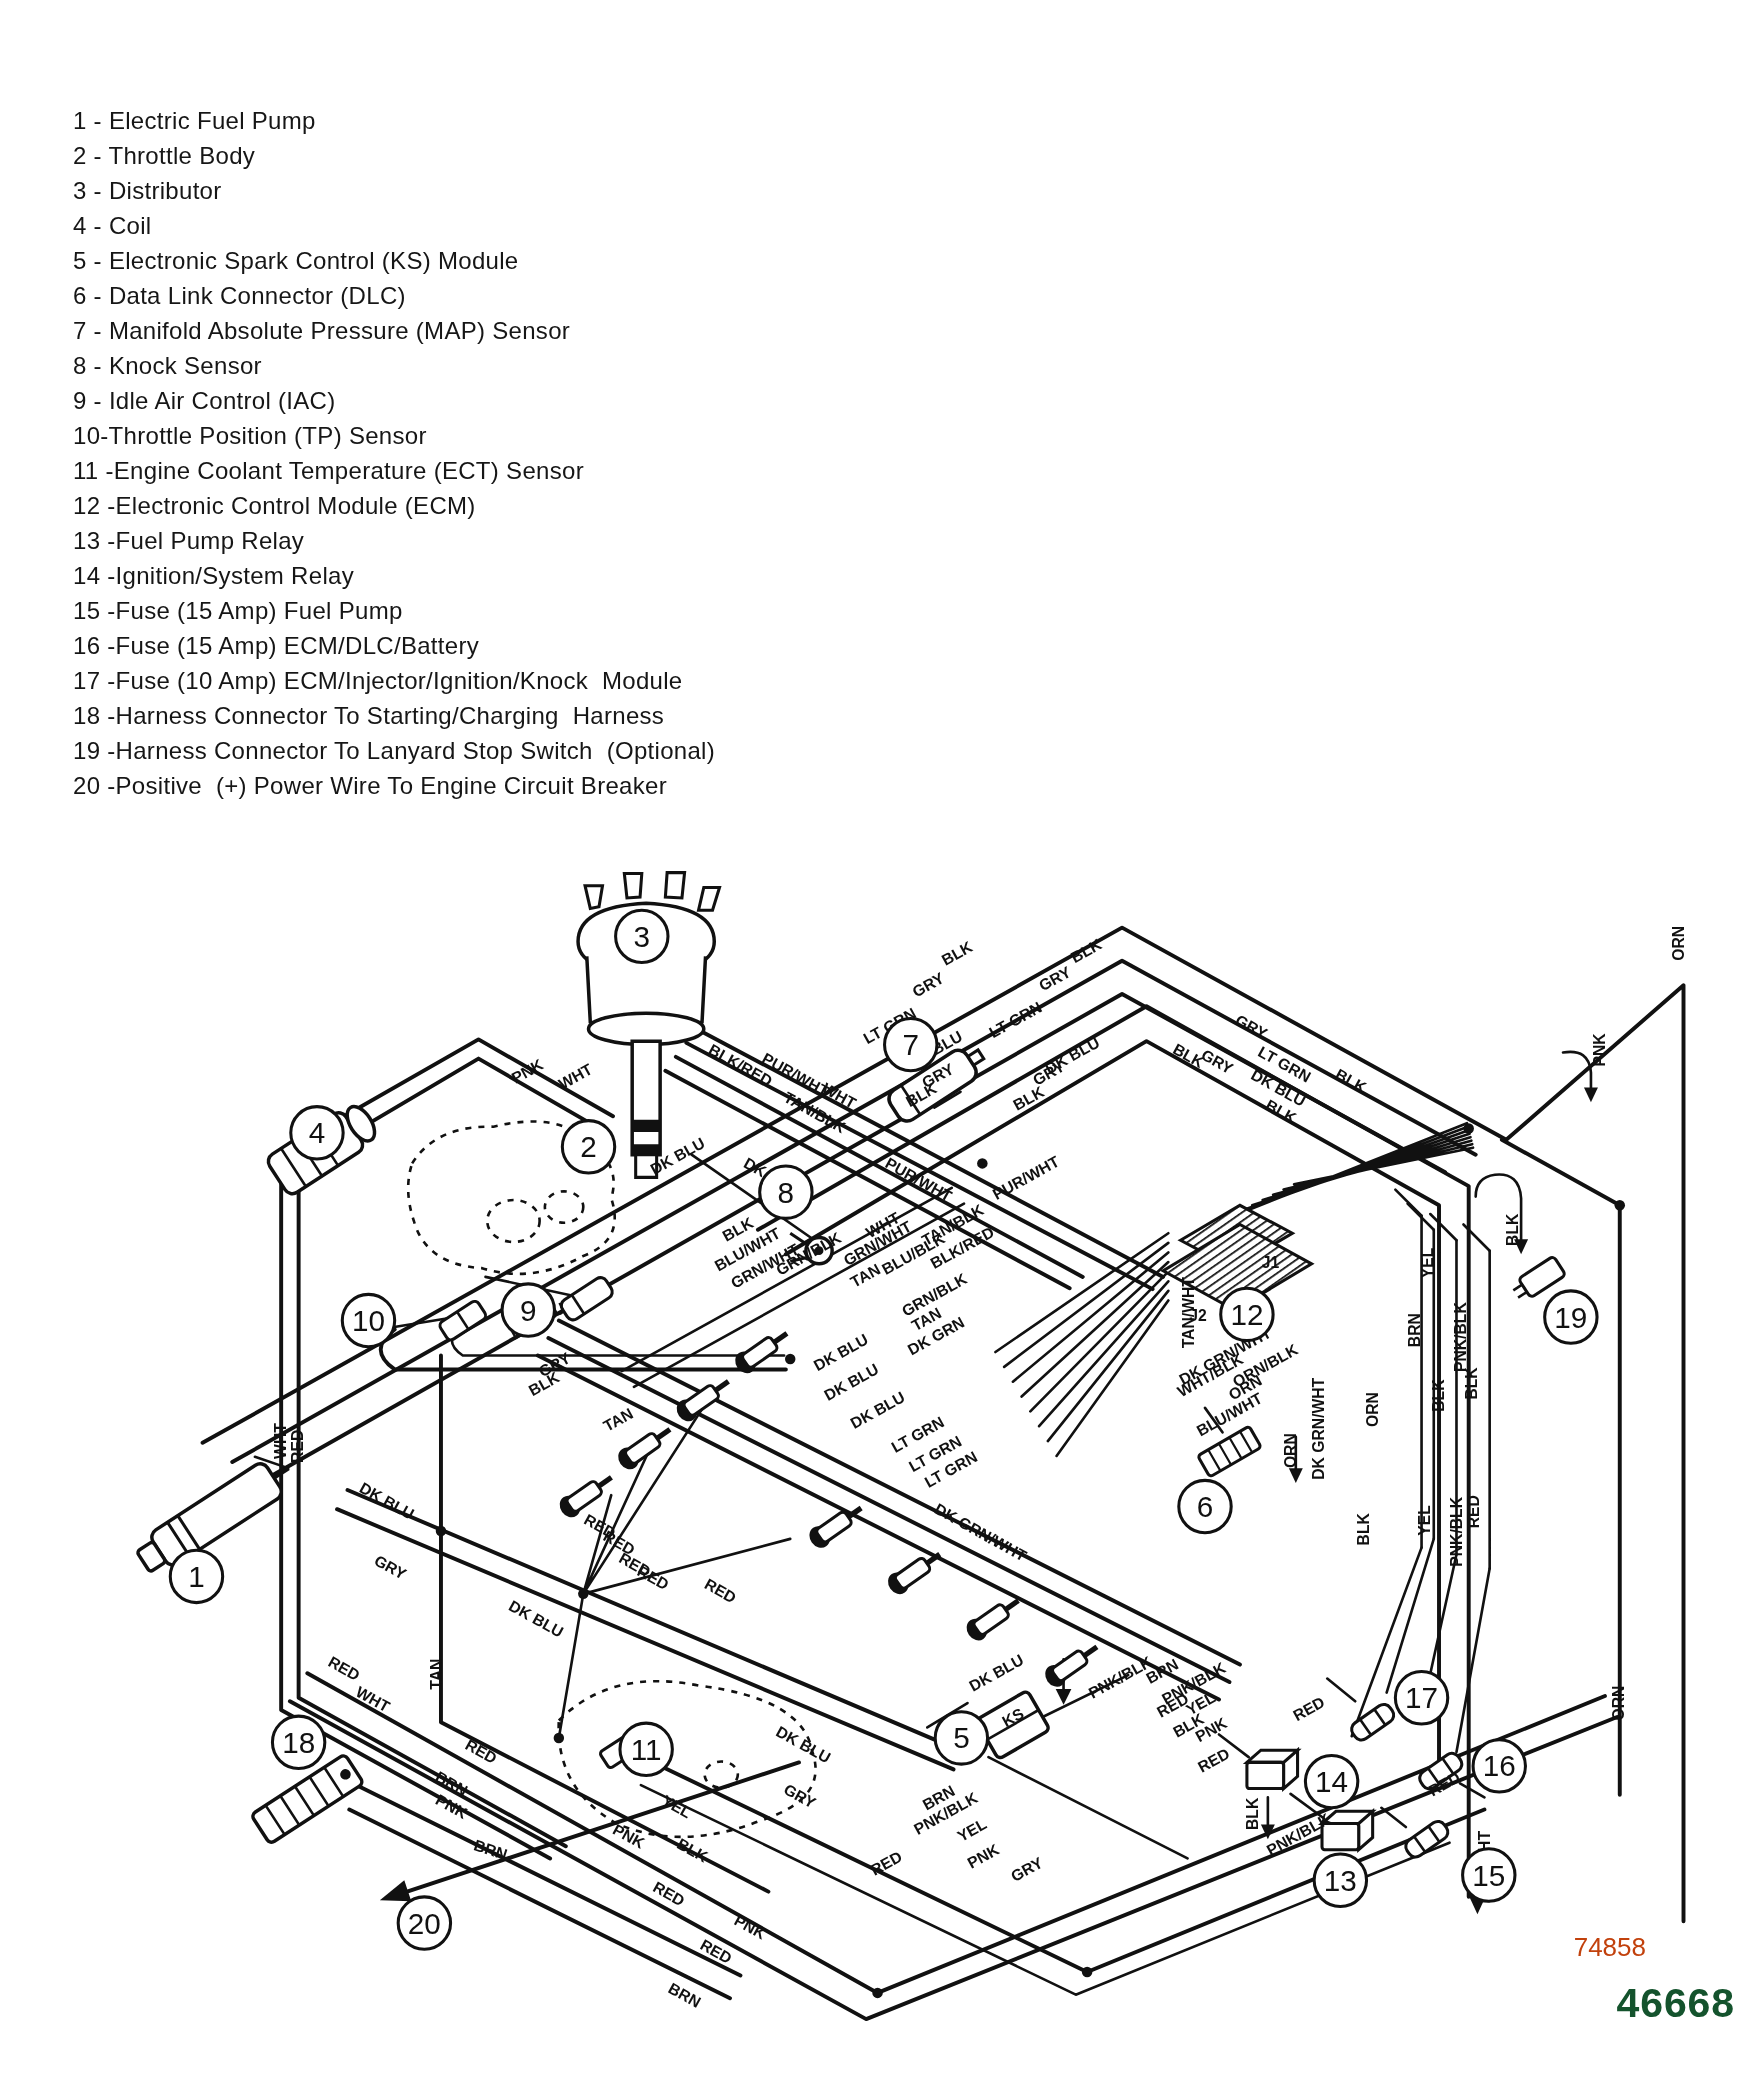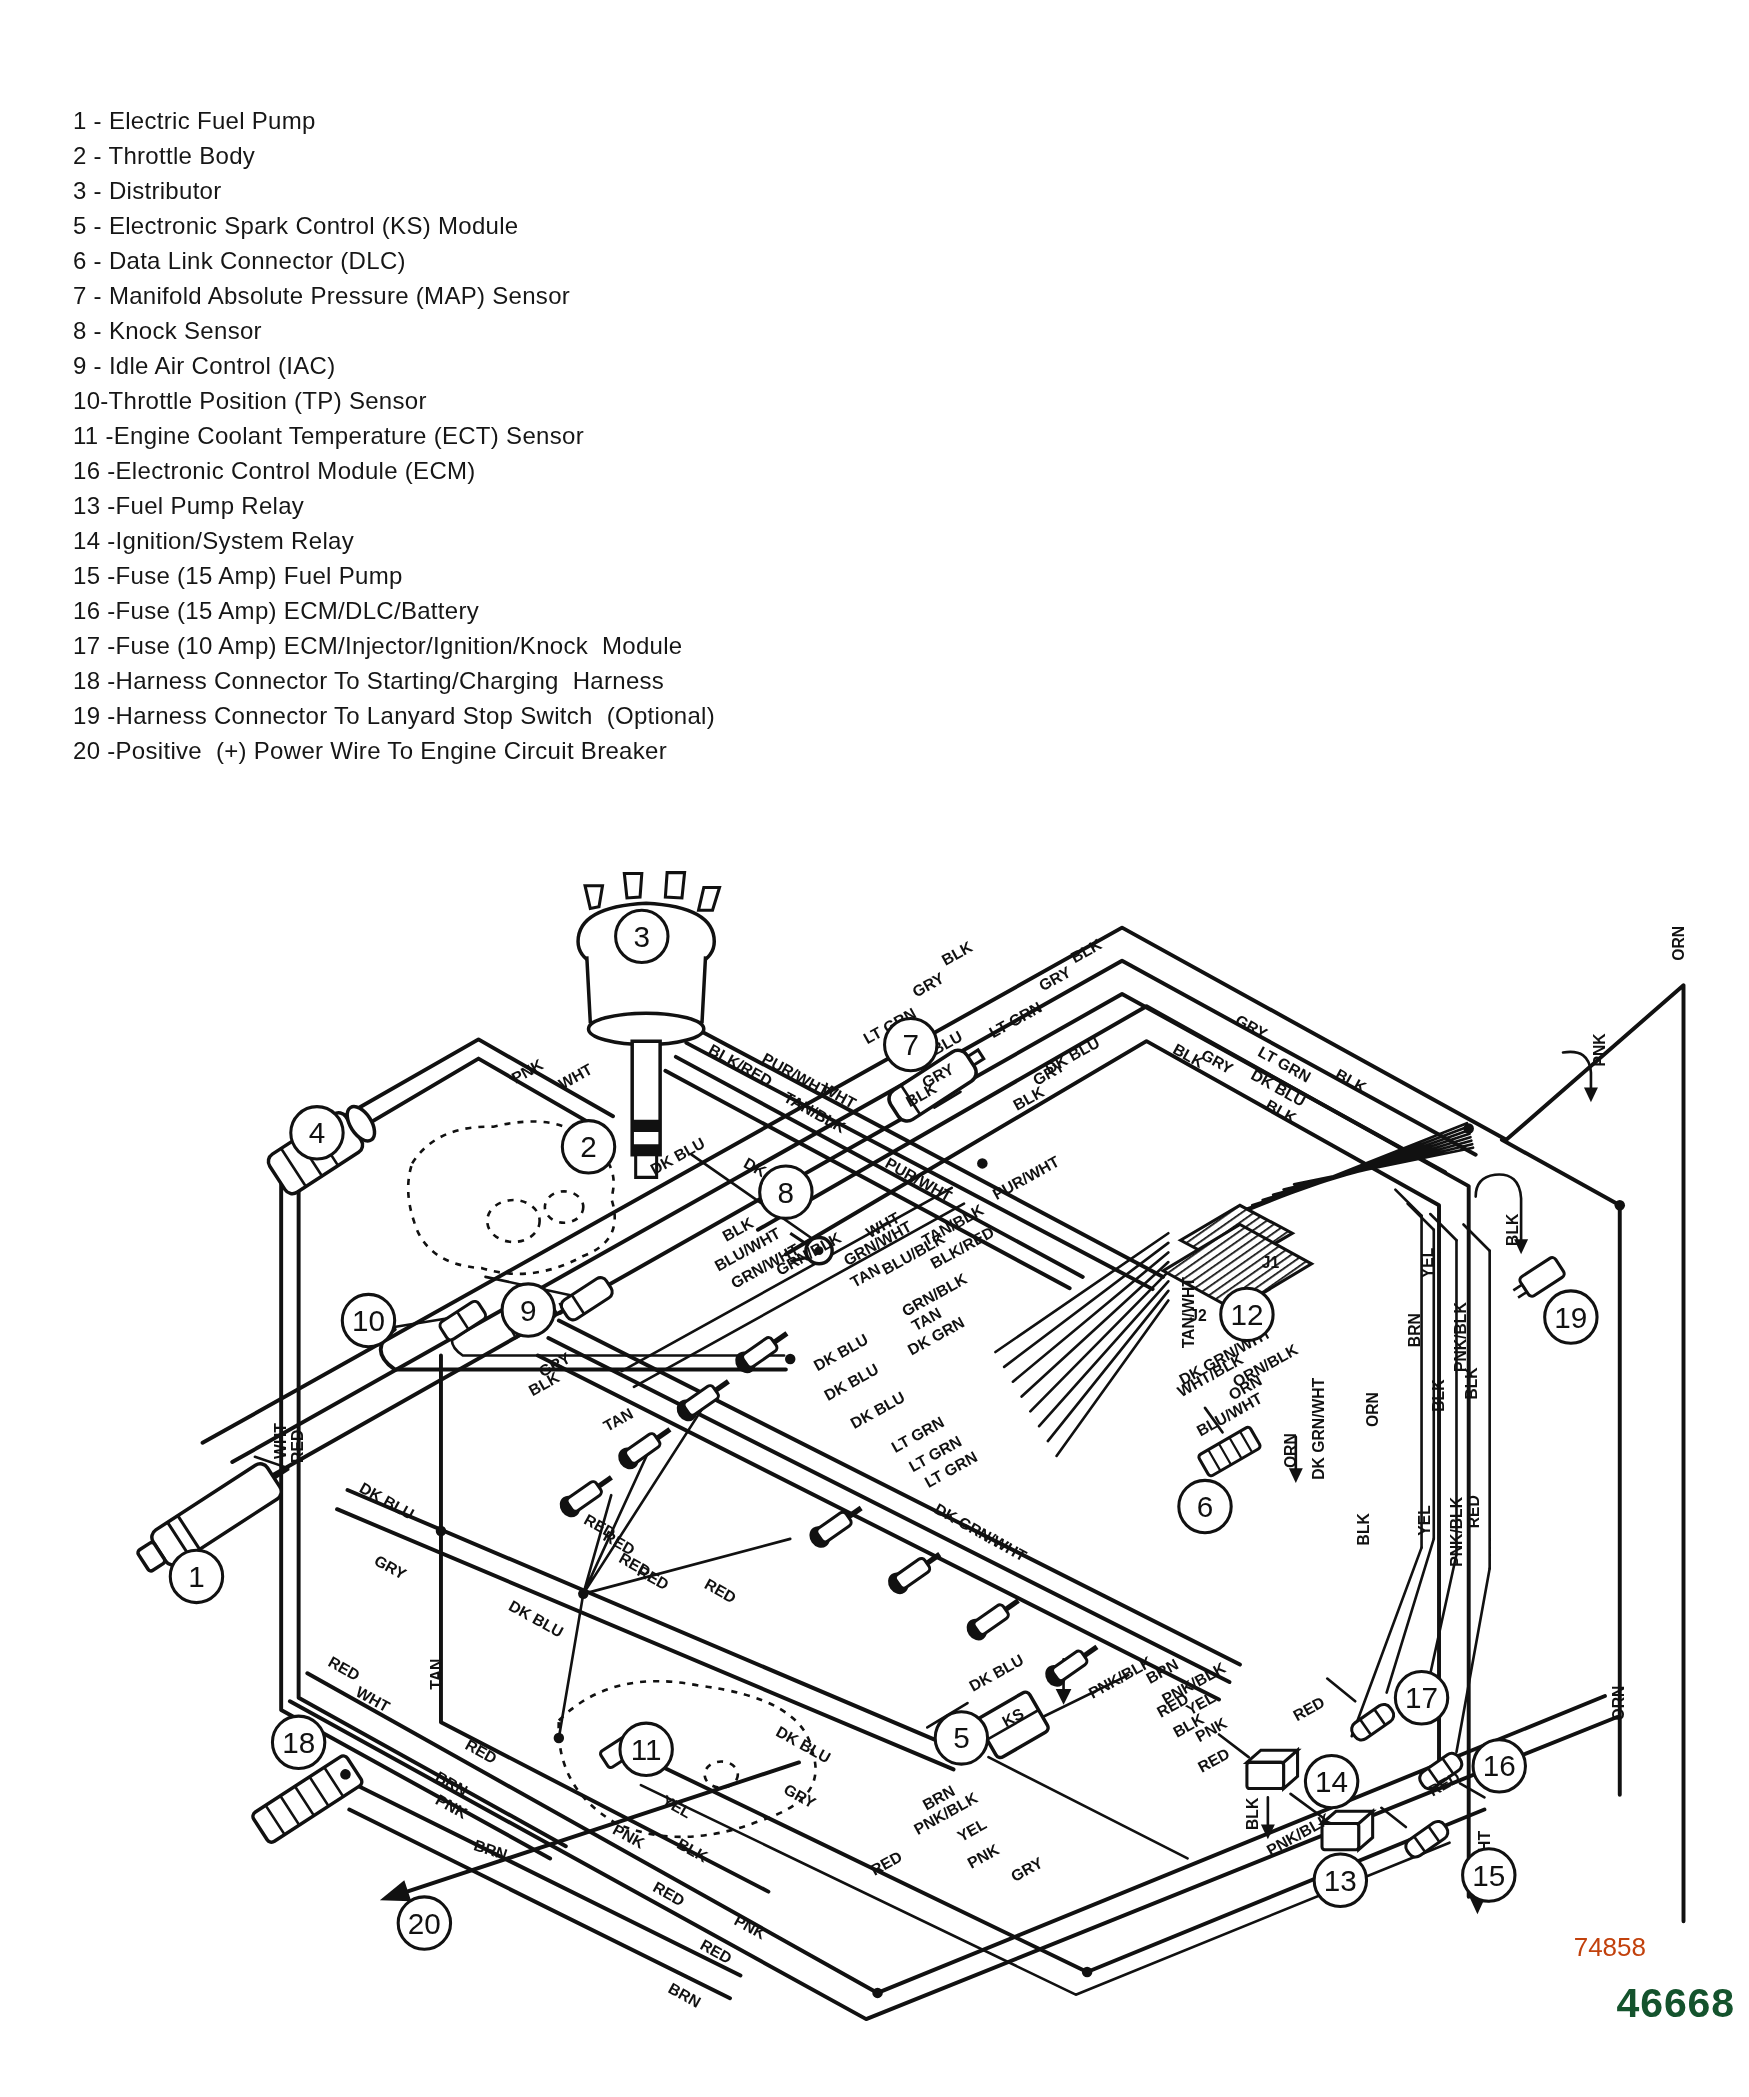--- a/index.html
+++ b/index.html
@@ -17,28 +17,29 @@
   .callout circle{fill:#fff;stroke:#111;stroke-width:3.5}
   .callout text{font-size:34px;fill:#111;text-anchor:middle}
 </style>
 </head>
 <body>
 
 <div id="legend">
     <div class="legend-line">1 - Electric Fuel Pump</div>
     <div class="legend-line">2 - Throttle Body</div>
     <div class="legend-line">3 - Distributor</div>
+    <div class="legend-line">4 - Coil</div>
     <div class="legend-line">5 - Electronic Spark Control (KS) Module</div>
     <div class="legend-line">6 - Data Link Connector (DLC)</div>
     <div class="legend-line">7 - Manifold Absolute Pressure (MAP) Sensor</div>
     <div class="legend-line">8 - Knock Sensor</div>
     <div class="legend-line">9 - Idle Air Control (IAC)</div>
     <div class="legend-line">10-Throttle Position (TP) Sensor</div>
     <div class="legend-line">11 -Engine Coolant Temperature (ECT) Sensor</div>
-    <div class="legend-line">16 -Electronic Control Module (ECM)</div>
+    <div class="legend-line">12 -Electronic Control Module (ECM)</div>
     <div class="legend-line">13 -Fuel Pump Relay</div>
     <div class="legend-line">14 -Ignition/System Relay</div>
     <div class="legend-line">15 -Fuse (15 Amp) Fuel Pump</div>
     <div class="legend-line">16 -Fuse (15 Amp) ECM/DLC/Battery</div>
     <div class="legend-line">17 -Fuse (10 Amp) ECM/Injector/Ignition/Knock  Module</div>
     <div class="legend-line">18 -Harness Connector To Starting/Charging  Harness</div>
     <div class="legend-line">19 -Harness Connector To Lanyard Stop Switch  (Optional)</div>
     <div class="legend-line">20 -Positive  (+) Power Wire To Engine Circuit Breaker</div>
   </div>
 

